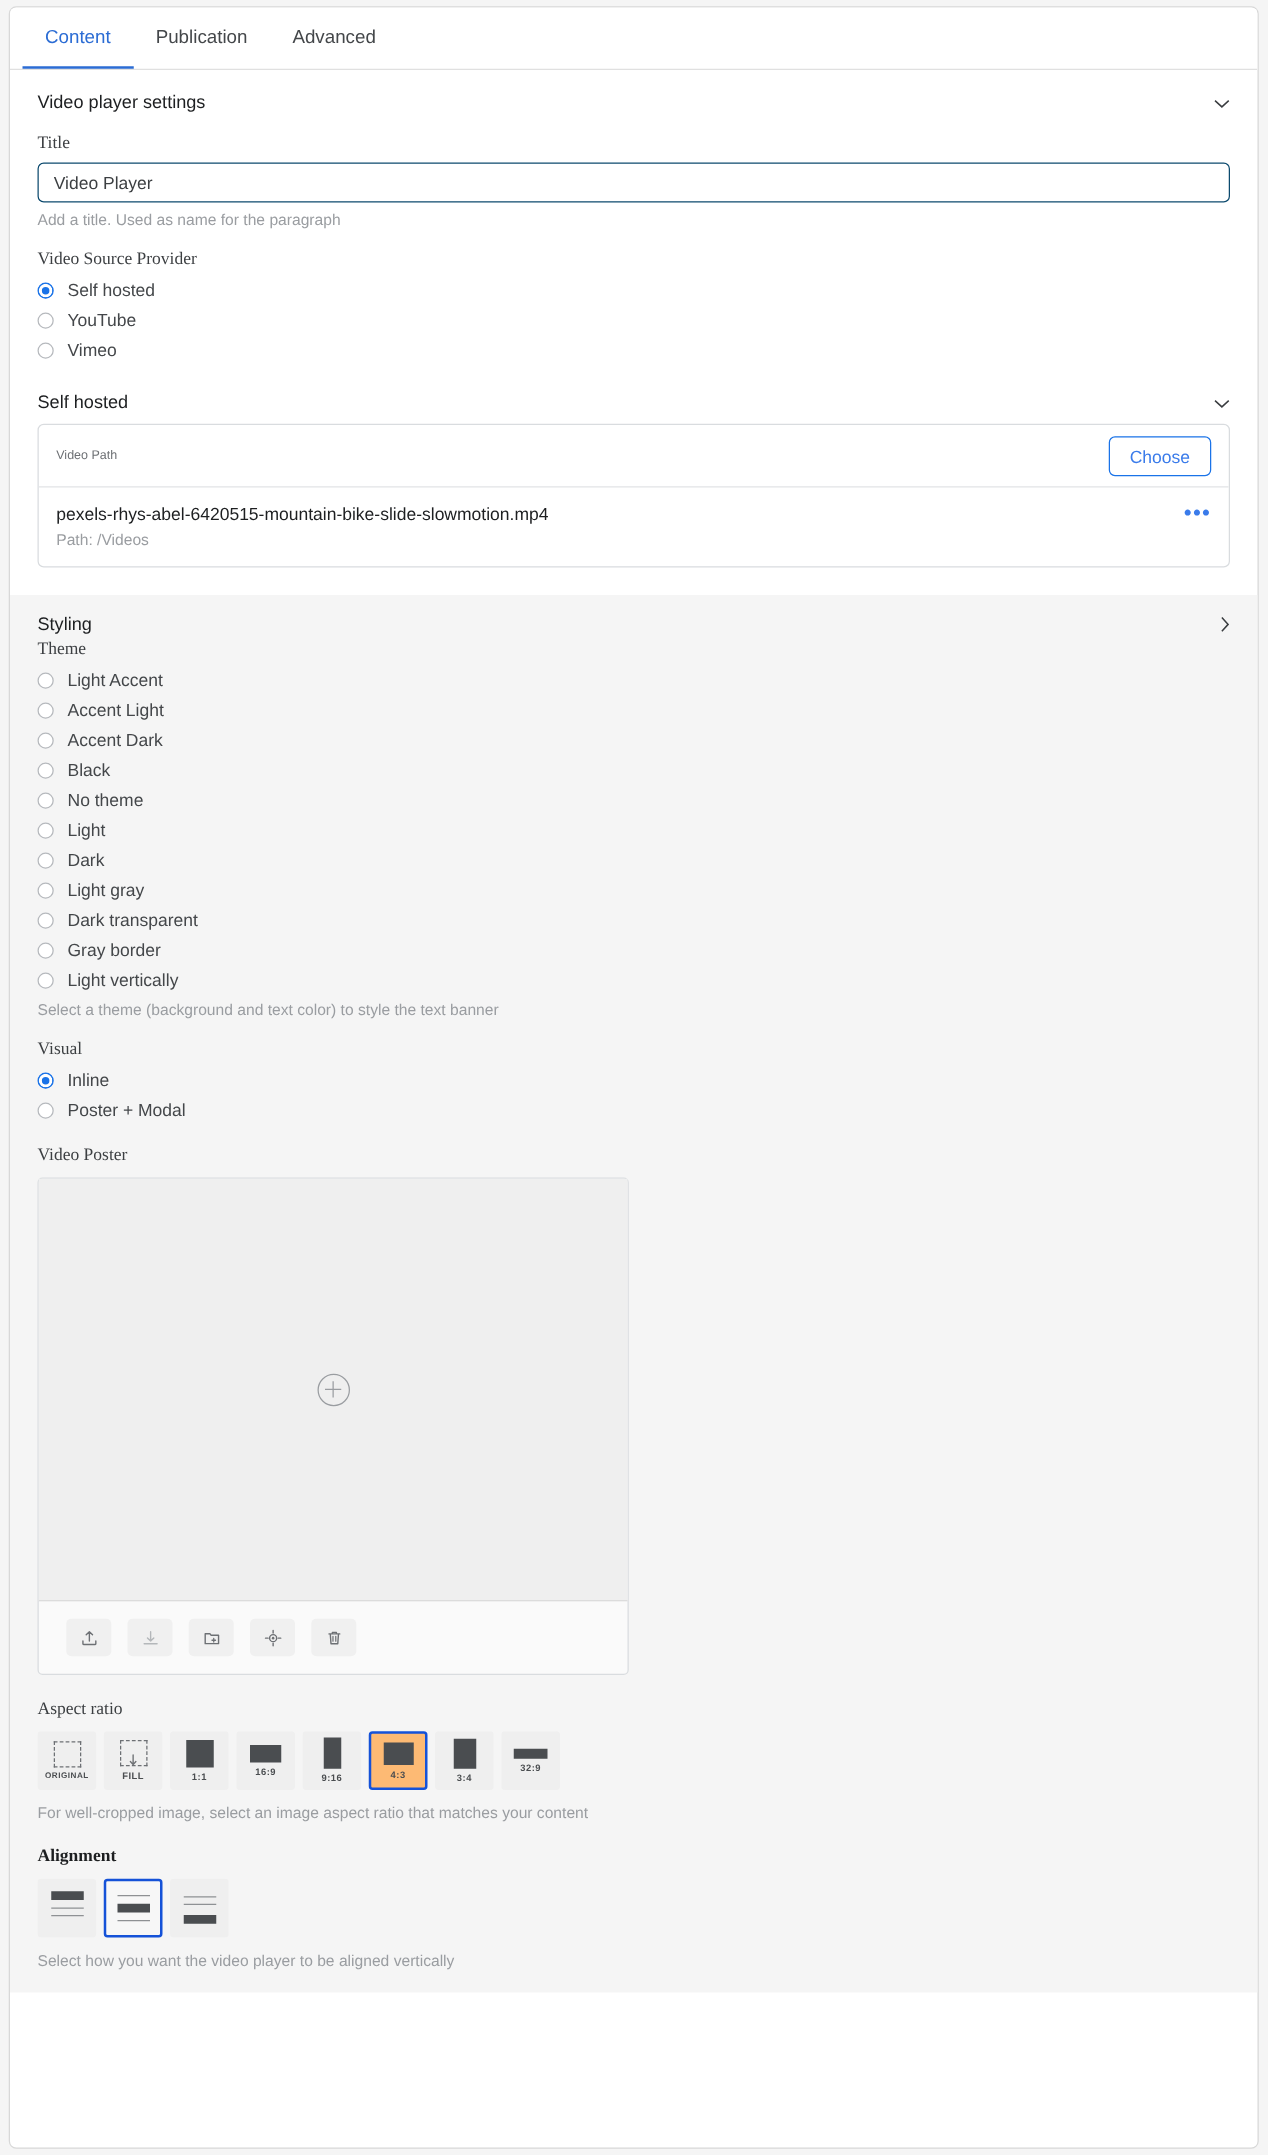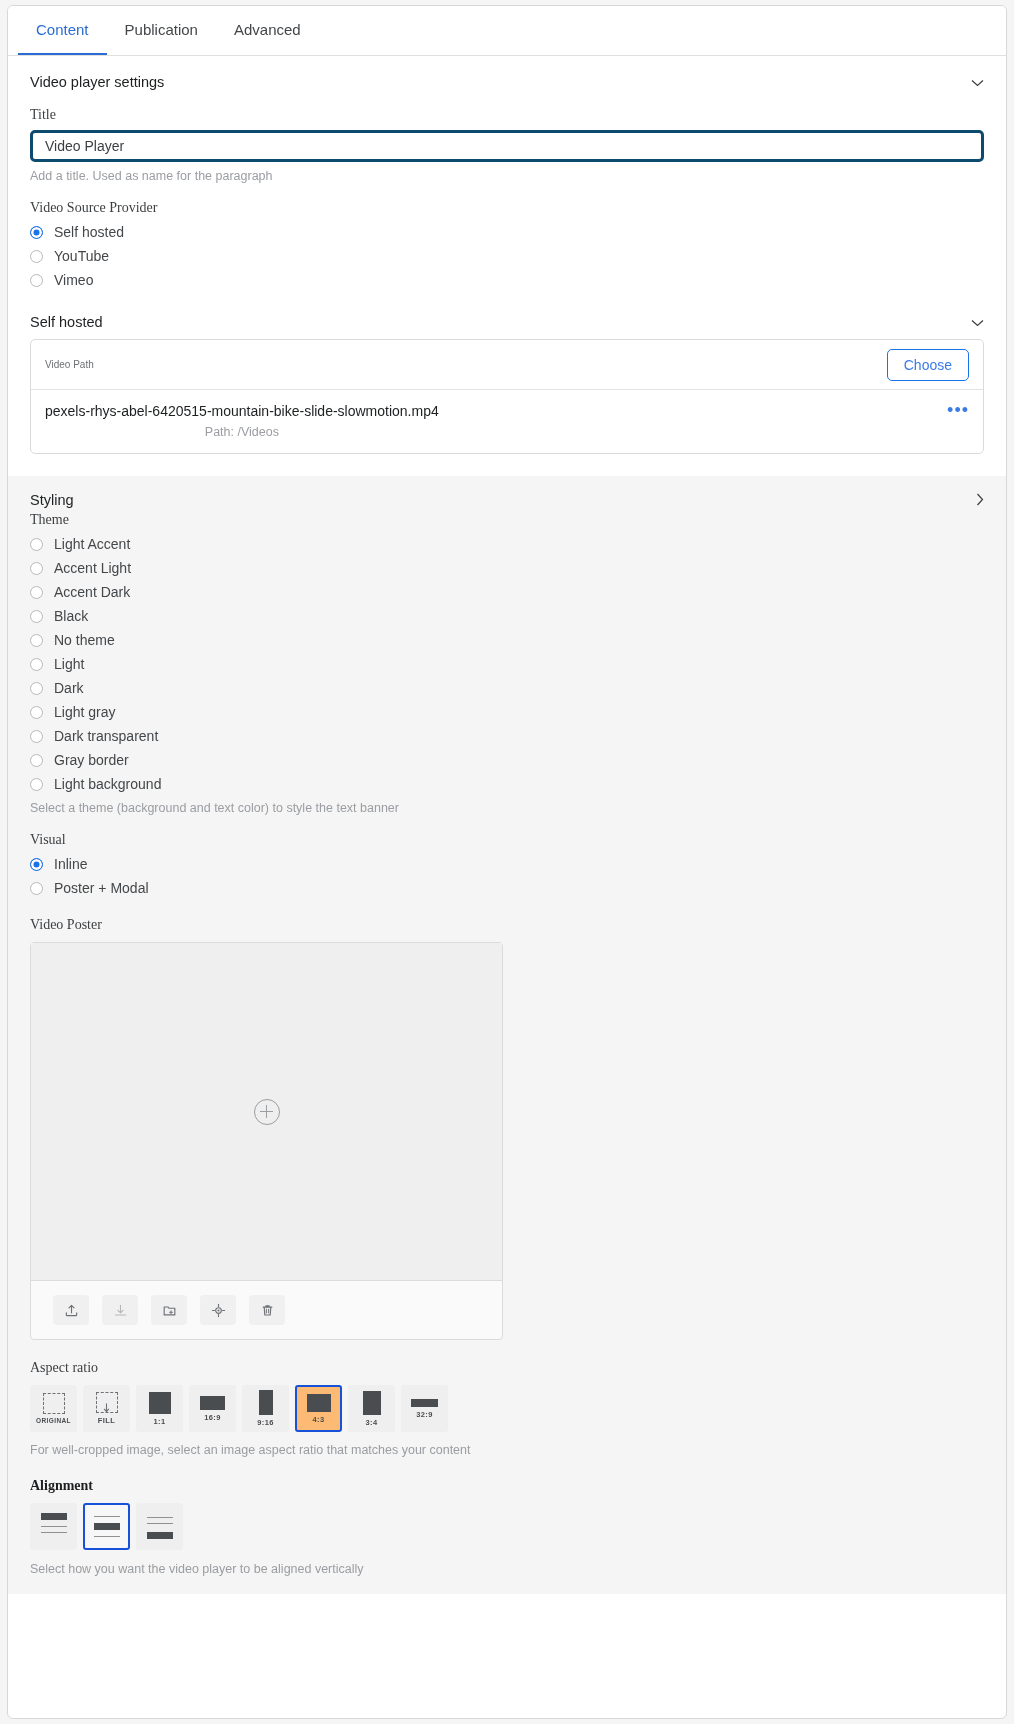--- a/index.html
+++ b/index.html
@@ -48,21 +48,21 @@
   .chev { color: #3a3d40; font-size: 13px; line-height: 1; }
 
   .pad { padding: 0 22px; }
 
   .field-label {
     font-size: 14px; color: #3c3f42;
     margin-top: 17px; margin-bottom: 7px; font-family: Liberation Serif, serif;
   }
   .text-input {
     width: 100%; height: 32px;
-    border: 3px solid #0c4a6e; border-radius: 5px;
+    border: 1px solid #0c4a6e; border-radius: 5px;
     padding: 0 12px;
     font-size: 14px; color: #3c3f42;
     font-family: "Liberation Sans", sans-serif;
     background: #fff;
   }
   .helper {
     font-size: 12.5px; color: #9a9da1;
     margin-top: 7px;
   }
 
@@ -109,21 +109,21 @@
     font-size: 14px;
     padding: 7px 16px;
     cursor: pointer;
     font-family: "Liberation Sans", sans-serif;
   }
   .panel-row2 {
     padding: 13px 14px 14px 14px;
     display: flex; align-items: flex-start; justify-content: space-between; gap: 13px;
   }
   .file-name { font-size: 14px; color: #1d1f21; }
-  .file-path { font-size: 12.5px; color: #9a9da1; margin-top: 6px; text-align: center; }
+  .file-path { font-size: 12.5px; color: #9a9da1; margin-top: 6px; }
   .dots { color: #3a7bea; font-size: 18px; line-height: 14px; letter-spacing: 1px; cursor: pointer; }
 
   
   .styling-wrap {
     background: #f5f5f5;
     margin-top: 22px;
     padding-bottom: 18px;
   }
 
   
@@ -329,21 +329,21 @@
         <div class="radio-row">
           <span class="radio"></span>
           <span class="radio-label">Dark transparent</span>
         </div>
         <div class="radio-row">
           <span class="radio"></span>
           <span class="radio-label">Gray border</span>
         </div>
         <div class="radio-row">
           <span class="radio"></span>
-          <span class="radio-label">Light background</span>
+          <span class="radio-label">Light vertically</span>
         </div>
 
         <div class="helper" style="margin-top:9px">Select a theme (background and text color) to style the text banner</div>
       </div>
 
       <div class="pad">
         <div class="field-label">Visual</div>
         <div class="radio-row">
           <span class="radio on"></span>
           <span class="radio-label">Inline</span>

